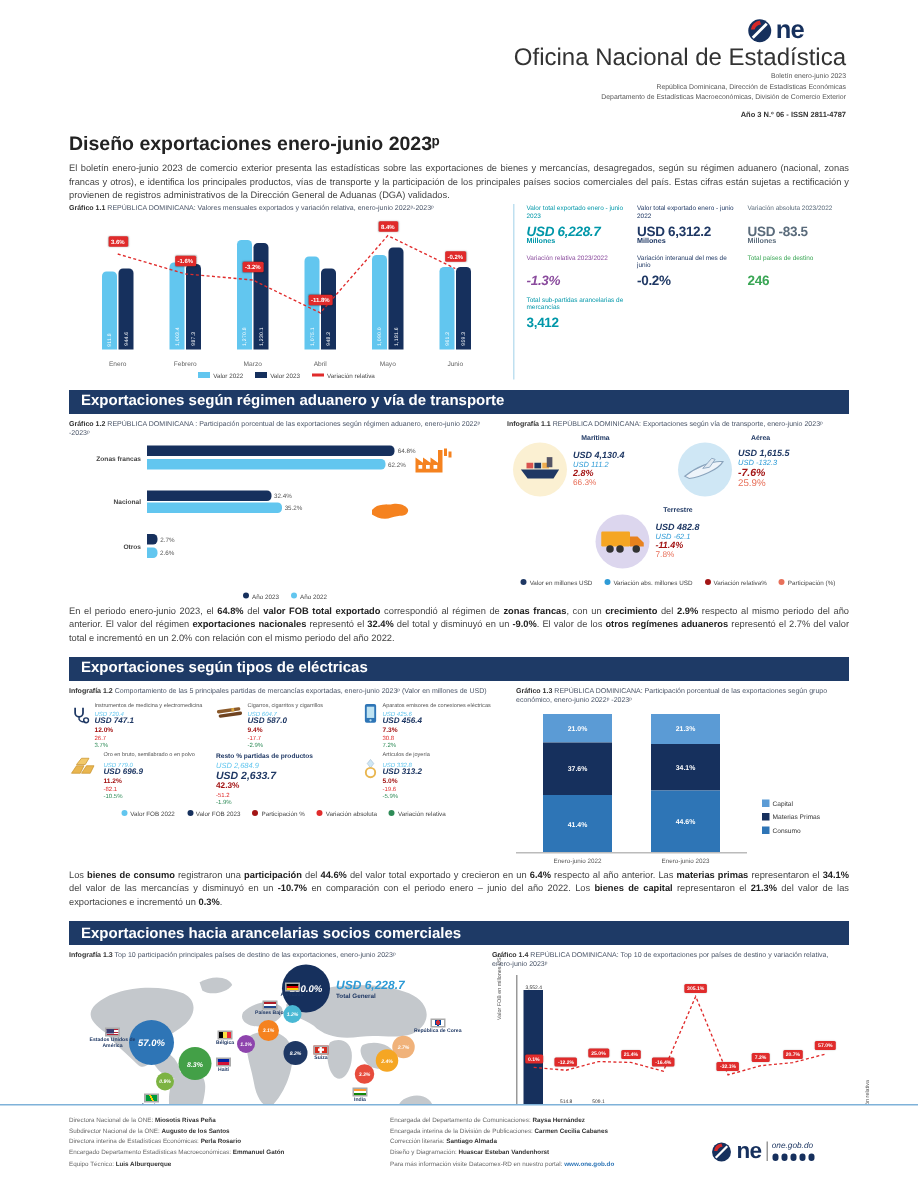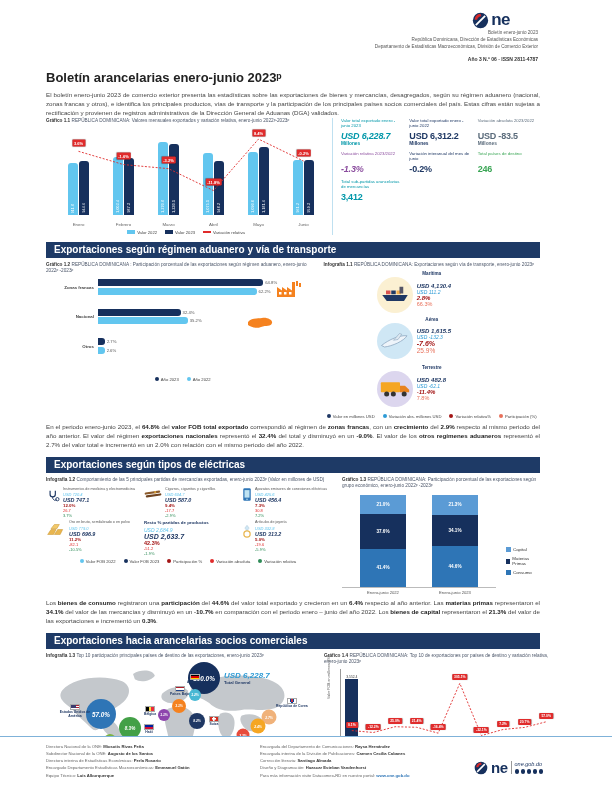--- a/index.html
+++ b/index.html
@@ -1,17 +1,17 @@
 <!DOCTYPE html>
 <html><head>
 <meta charset="utf-8">
 <style>
 *{box-sizing:border-box;margin:0;padding:0}
 body{background:#888;font-family:"Liberation Sans",sans-serif}
-.page{width:612px;height:792px;background:#fff;position:relative;margin:0 auto;overflow:hidden;padding:10px 72px 0 46px;color:#333}
+.page{width:612px;height:792px;background:#fff;position:relative;margin:0 auto;overflow:hidden;padding:10px 46px 0 46px;color:#333}
 .b{font-weight:bold}
 
 .hdr{display:flex;flex-direction:column;align-items:flex-end;margin-right:2px}
 .brand{display:flex;align-items:center;gap:2px;margin-right:28px}
 .brand .word{font-size:17px;font-weight:bold;color:#16305d;letter-spacing:-.5px}
 .hline{font-size:4.6px;color:#555;line-height:1.5;text-align:right}
 .issn{font-size:5px;color:#333;font-weight:bold;margin-top:5px}
 
 h1{font-size:13px;color:#222;margin:8px 0 6px 0;font-weight:bold}
 .intro{font-size:6.2px;color:#444;text-align:justify;line-height:1.45}
@@ -143,27 +143,28 @@
 
   <div class="hdr">
     <div class="brand">
       <svg width="17" height="17" viewBox="0 0 20 20">
         <circle cx="10" cy="10" r="9" fill="#16305d"></circle>
         <path d="M3 9 A8 8 0 0 1 10 2 L11 5 A5.5 5.5 0 0 0 6 9 Z" fill="#d62828"></path>
         <line x1="4.5" y1="15.5" x2="15.5" y2="4.5" stroke="#fff" stroke-width="2.2"></line>
       </svg>
       <span class="word">ne</span>
     </div>
+    <div class="bcap">Oficina Nacional de Estadística</div>
     <div class="hline">Boletín enero-junio 2023</div>
     <div class="hline">República Dominicana, Dirección de Estadísticas Económicas</div>
     <div class="hline">Departamento de Estadísticas Macroeconómicas, División de Comercio Exterior</div>
     <div class="issn">Año 3 N.º 06 - ISSN 2811-4787</div>
   </div>
 
-  <h1>Boletín arancelarias enero-junio 2023ᵖ</h1>
+  <h1>Diseño exportaciones enero-junio 2023ᵖ</h1>
   <p class="intro">El boletín enero-junio 2023 de comercio exterior presenta las estadísticas sobre las exportaciones de bienes y mercancías, desagregados, según su régimen aduanero (nacional, zonas francas y otros), e identifica los principales productos, vías de transporte y la participación de los principales países socios comerciales del país. Estas cifras están sujetas a rectificación y provienen de registros administrativos de la Dirección General de Aduanas (DGA) validados.</p>
 
   <div class="row">
     <div class="s1-left">
       <div class="cap"><span class="cl">Gráfico 1.1</span> <span>REPÚBLICA DOMINICANA: Valores mensuales exportados y variación relativa, enero-junio 2022ᵖ-2023ᵖ</span></div>
       <div id="g11-box">
           <div class="g11-grp" style="left: 0px;">
             <div class="g11-bar bar22" style="height: 52.1029px;">
               <div class="vlab">911.8</div>
             </div>

